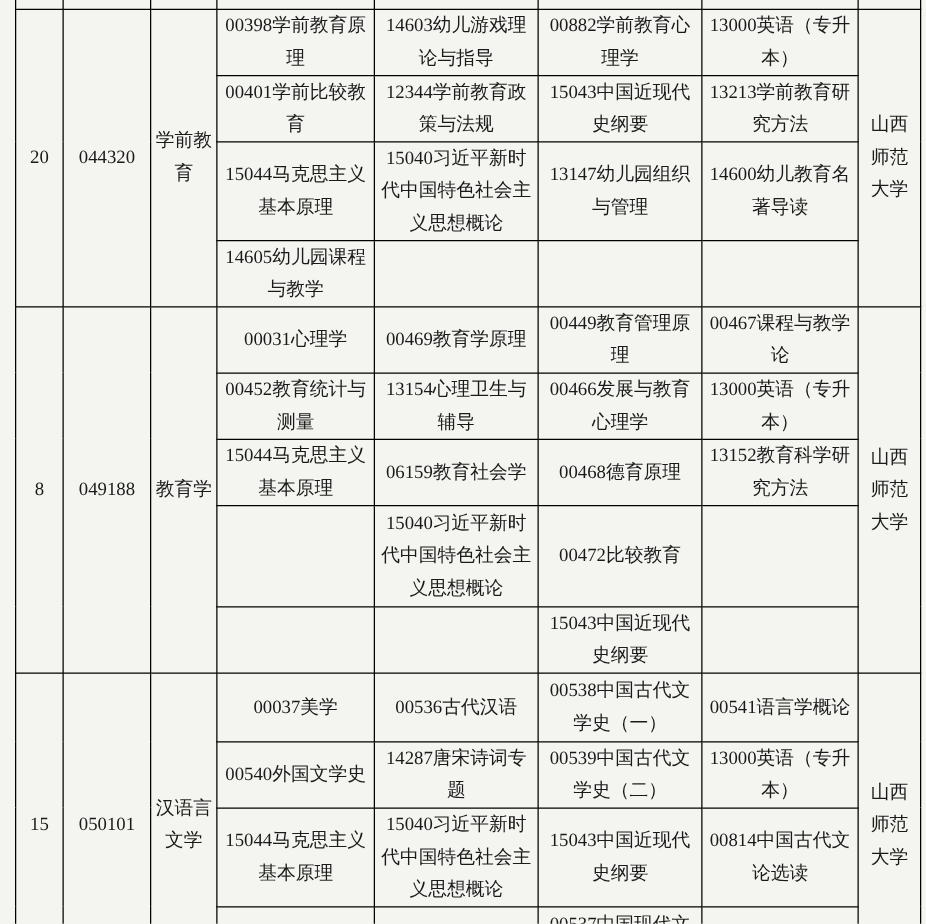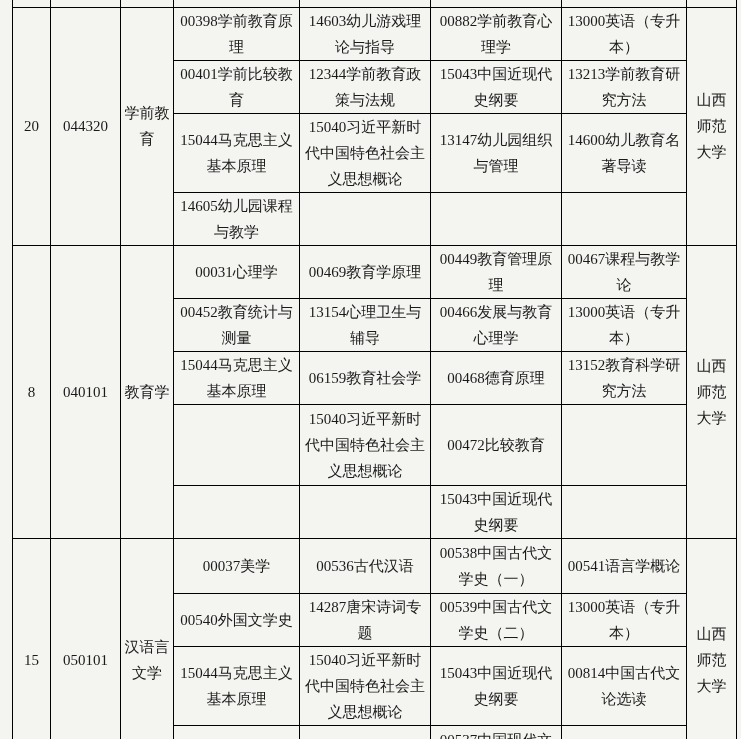--- a/index.html
+++ b/index.html
@@ -86,21 +86,21 @@
   </tr>
   <tr style="height:51px">
     <td>14605幼儿园课程与教学</td>
     <td></td>
     <td></td>
     <td></td>
   </tr>
 
   <tr style="height:28px">
     <td rowspan="5">8</td>
-    <td rowspan="5">040101</td>
+    <td rowspan="5">049188</td>
     <td rowspan="5">教育学</td>
     <td>00031心理学</td>
     <td>00469教育学原理</td>
     <td>00449教育管理原理</td>
     <td>00467课程与教学论</td>
     <td rowspan="5">山西师范大学</td>
   </tr>
   <tr style="height:50px">
     <td>00452教育统计与测量</td>
     <td>13154心理卫生与辅导</td>

